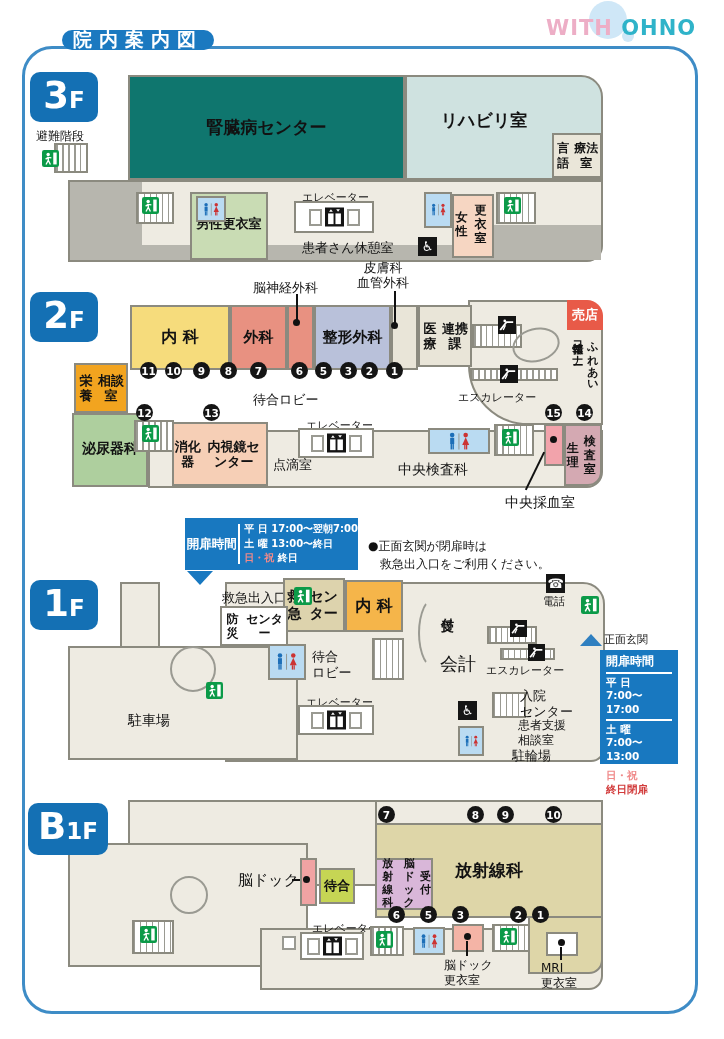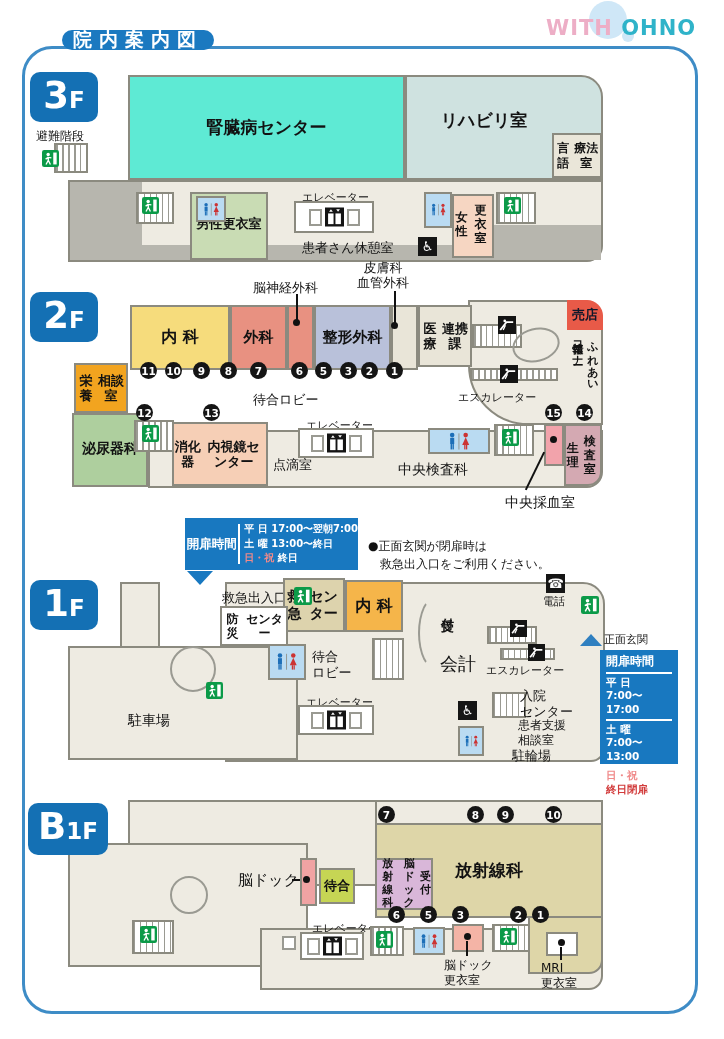--- a/index.html
+++ b/index.html
@@ -61,21 +61,21 @@
         <rect x="10.6" y="2.4" width="3.2" height="11.2" fill="#fff"></rect>
         <circle cx="5.8" cy="4.2" r="1.6" fill="#fff"></circle>
         <path d="M3.8 13.6 L5.9 9.6 L5.9 7 L8.8 7.4 M5.9 7 L3.4 8.6 M5.9 9.6 L7.9 13.6" stroke="#fff" stroke-width="1.3" fill="none"></path>
       </svg></div>
 
   <div class="abs corridor" style="left:68px;top:180px;width:535px;height:82px;border-radius:0 0 16px 0"></div>
   <div class="abs gray" style="left:70px;top:182px;width:72px;height:78px"></div>
   <div class="abs gray" style="left:142px;top:245px;width:459px;height:15px"></div>
   <div class="abs gray" style="left:492px;top:225px;width:109px;height:22px"></div>
 
-  <div class="abs room" style="left:128px;top:75px;width:277px;height:105px;background:#5eead4;font-size:17px">腎臓病センター</div>
+  <div class="abs room" style="left:128px;top:75px;width:277px;height:105px;background:#0f766e;font-size:17px">腎臓病センター</div>
   <div class="abs room" style="left:405px;top:75px;width:198px;height:105px;background:#cfe2e0;font-size:17px;border-radius:0 22px 0 0;padding-right:40px;padding-bottom:14px">リハビリ室</div>
   <div class="abs room col" style="left:552px;top:133px;width:50px;height:45px;background:#eae6d9;font-size:12px;z-index:3">
       <span>言語</span>
       <span>療法室</span>
     </div>
 
   <div class="abs stairs" style="left:136px;top:192px;width:38px;height:32px"></div>
   <div class="abs icon16" style="left:142px;top:197px;width:17px;height:17px"><svg viewBox="0 0 16 16">
         <rect width="16" height="16" rx="2" fill="#0b9a48"></rect>
         <rect x="10.6" y="2.4" width="3.2" height="11.2" fill="#fff"></rect>
@@ -174,21 +174,21 @@
   <div class="abs circle" style="left:512px;top:328px;width:48px;height:34px;transform:rotate(-14deg)"></div>
   <div class="abs stairs" style="left:470px;top:368px;width:88px;height:13px"></div>
   <div class="abs blksq blk" style="left:500px;top:365px;width:18px;height:18px"><svg viewBox="0 0 16 16">
         <rect width="16" height="16" fill="#141414"></rect>
         <path d="M2 12.5 L7.5 5.5 L13.5 5.5" stroke="#fff" stroke-width="1.6" fill="none"></path>
         <circle cx="6" cy="4.4" r="1.2" fill="#fff"></circle>
         <path d="M4.6 12.5 L6.6 8.2" stroke="#fff" stroke-width="1.2"></path>
       </svg></div>
   <div class="abs lbl" style="left:458px;top:390px;font-size:11px">エスカレーター</div>
 
-  <div class="abs room" style="left:567px;top:300px;width:36px;height:30px;background:#e85a48;color:#0f172a;font-size:13px;border:none;border-radius:0 16px 0 0;z-index:4">売店</div>
+  <div class="abs room" style="left:567px;top:300px;width:36px;height:30px;background:#e85a48;color:#ffffff;font-size:13px;border:none;border-radius:0 16px 0 0;z-index:4">売店</div>
   <div class="abs vert" style="left:584px;top:334px;height:62px;font-size:11px">ふれあい</div>
   <div class="abs vert" style="left:569px;top:334px;height:92px;font-size:11px">情報コーナー</div>
 
   <span class="abs num" style="left:140px;top:362px">11</span>
   <span class="abs num" style="left:165px;top:362px">10</span>
   <span class="abs num" style="left:193px;top:362px">9</span>
   <span class="abs num" style="left:220px;top:362px">8</span>
   <span class="abs num" style="left:250px;top:362px">7</span>
   <span class="abs num" style="left:291px;top:362px">6</span>
   <span class="abs num" style="left:315px;top:362px">5</span>

